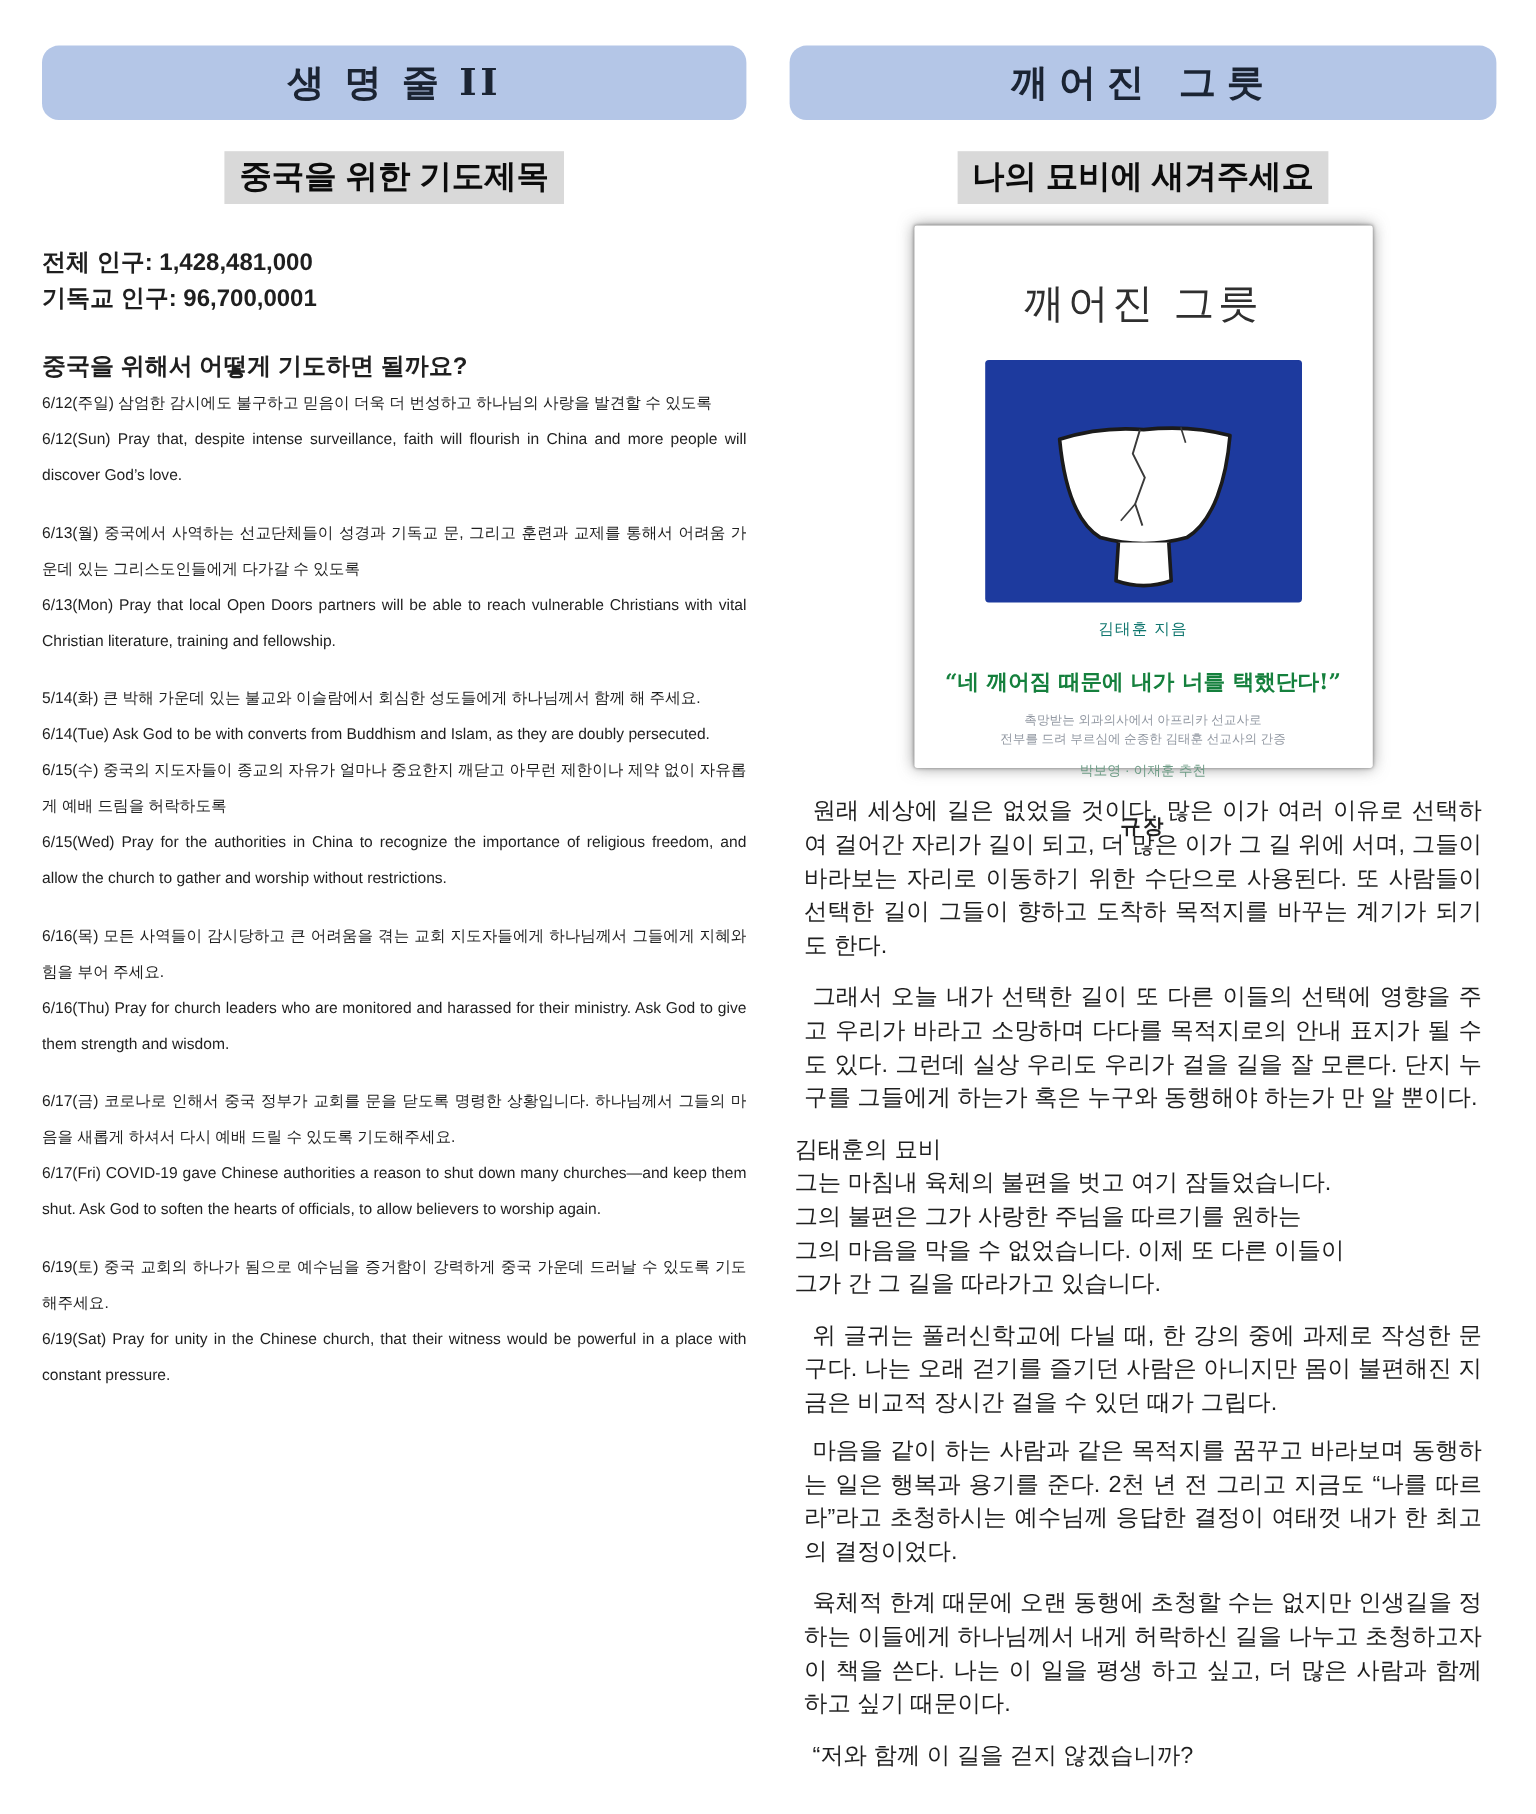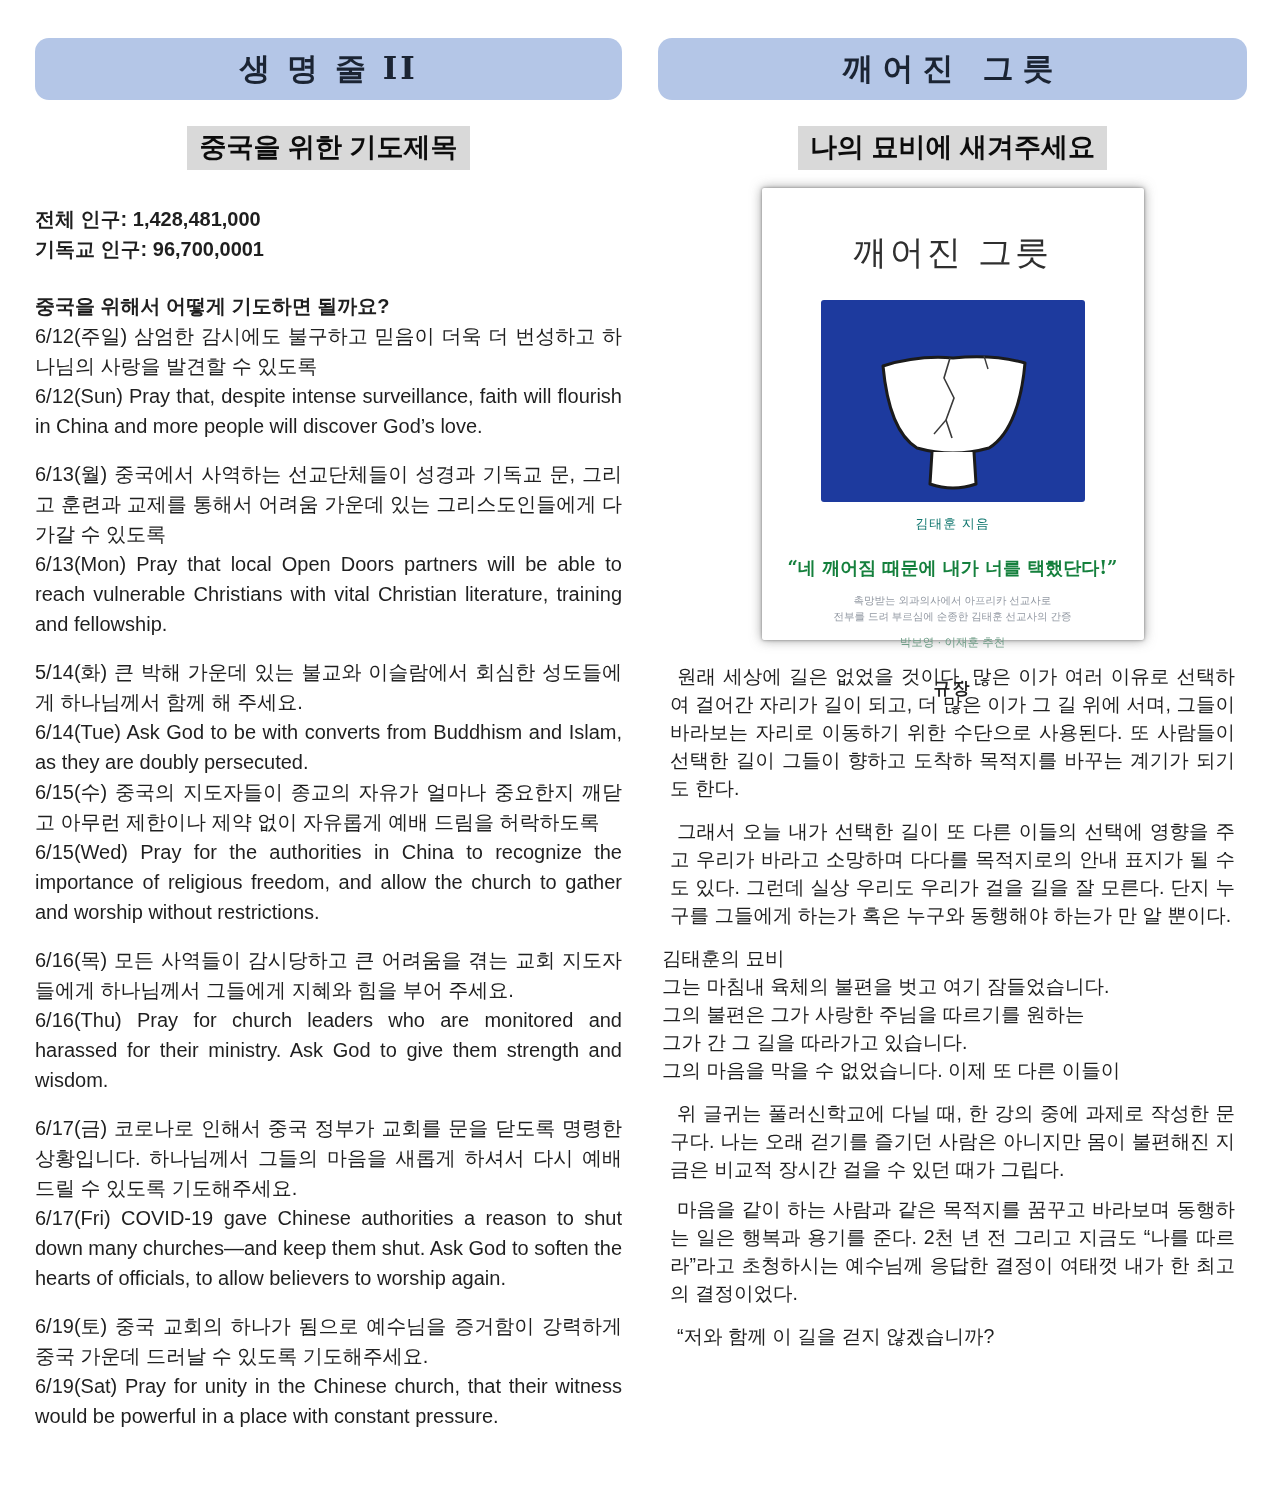--- a/index.html
+++ b/index.html
@@ -26,21 +26,21 @@
     display:inline-block;background:#d9d9d9;
     padding:3px 12px 5px;font-size:27px;font-weight:bold;color:#0c0c0c;text-align:center;
   }
 
   
   .stats{margin-top:34px;}
   .stats p{margin:0;font-size:20px;line-height:30px;font-weight:bold;}
   .question{margin:27px 0 0 0;font-size:20px;line-height:30px;font-weight:bold;}
   .prayer-block{margin:0;}
   .prayer-block.gap{margin-bottom:18px;}
-  .prayer-block p{margin:0;font-size:20px;line-height:30px;text-align:justify;}
+  .prayer-block p{margin:0;font-size:13px;line-height:30px;text-align:justify;}
 
   
   .book-cover{
     width:382px;height:452px;margin:18px auto 0;background:#ffffff;
     box-shadow:0 0 12px rgba(90,90,90,.6),0 0 3px rgba(110,110,110,.8);
     border-radius:2px;text-align:center;padding-top:42px;box-sizing:border-box;
   }
   .book-title{
     font-family:"DejaVu Serif","Liberation Serif",serif;
     font-size:34px;color:#2f2f2f;letter-spacing:3px;
@@ -148,21 +148,22 @@
       <div class="book-publisher">규장</div>
     </div>
 
     <div class="body-text">
       <p class="para gap">원래 세상에 길은 없었을 것이다. 많은 이가 여러 이유로 선택하여 걸어간 자리가 길이 되고, 더 많은 이가 그 길 위에 서며, 그들이 바라보는 자리로 이동하기 위한 수단으로 사용된다. 또 사람들이 선택한 길이 그들이 향하고 도착하 목적지를 바꾸는 계기가 되기도 한다.</p>
       <p class="para gap">그래서 오늘 내가 선택한 길이 또 다른 이들의 선택에 영향을 주고 우리가 바라고 소망하며 다다를 목적지로의 안내 표지가 될 수도 있다. 그런데 실상 우리도 우리가 걸을 길을 잘 모른다. 단지 누구를 그들에게 하는가 혹은 누구와 동행해야 하는가 만 알 뿐이다.</p>
       <div class="epitaph">
         <p>김태훈의 묘비</p>
         <p>그는 마침내 육체의 불편을 벗고 여기 잠들었습니다.</p>
         <p>그의 불편은 그가 사랑한 주님을 따르기를 원하는</p>
+        <p>그의 마음을 막을 수 없었습니다. 이제 또 다른 이들이</p>
         <p>그가 간 그 길을 따라가고 있습니다.</p>
-        <p>그의 마음을 막을 수 없었습니다. 이제 또 다른 이들이</p>
       </div>
       <p class="para">위 글귀는 풀러신학교에 다닐 때, 한 강의 중에 과제로 작성한 문구다. 나는 오래 걷기를 즐기던 사람은 아니지만 몸이 불편해진 지금은 비교적 장시간 걸을 수 있던 때가 그립다.</p>
       <p class="para gap">마음을 같이 하는 사람과 같은 목적지를 꿈꾸고 바라보며 동행하는 일은 행복과 용기를 준다. 2천 년 전 그리고 지금도 “나를 따르라”라고 초청하시는 예수님께 응답한 결정이 여태껏 내가 한 최고의 결정이었다.</p>
+      <p class="para gap">육체적 한계 때문에 오랜 동행에 초청할 수는 없지만 인생길을 정하는 이들에게 하나님께서 내게 허락하신 길을 나누고 초청하고자 이 책을 쓴다. 나는 이 일을 평생 하고 싶고, 더 많은 사람과 함께 하고 싶기 때문이다.</p>
       <p class="para closing">“저와 함께 이 길을 걷지 않겠습니까?</p>
     </div>
   </div>
 </div>
 
 </body></html>

